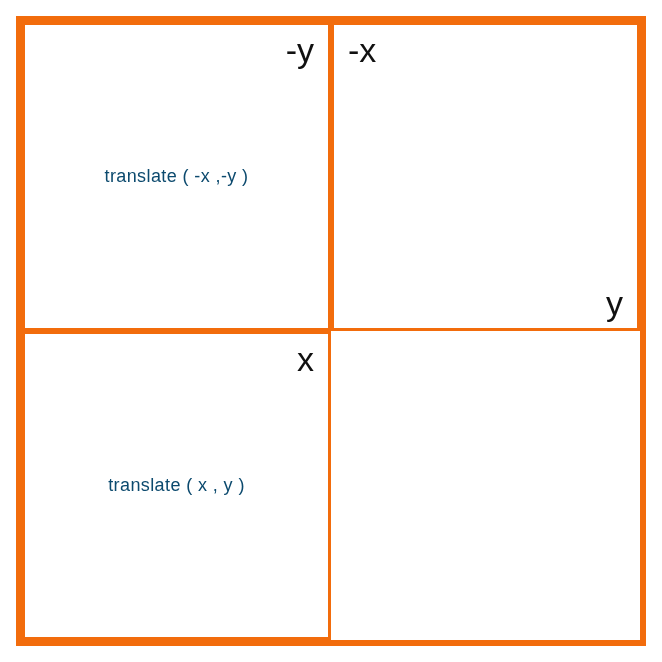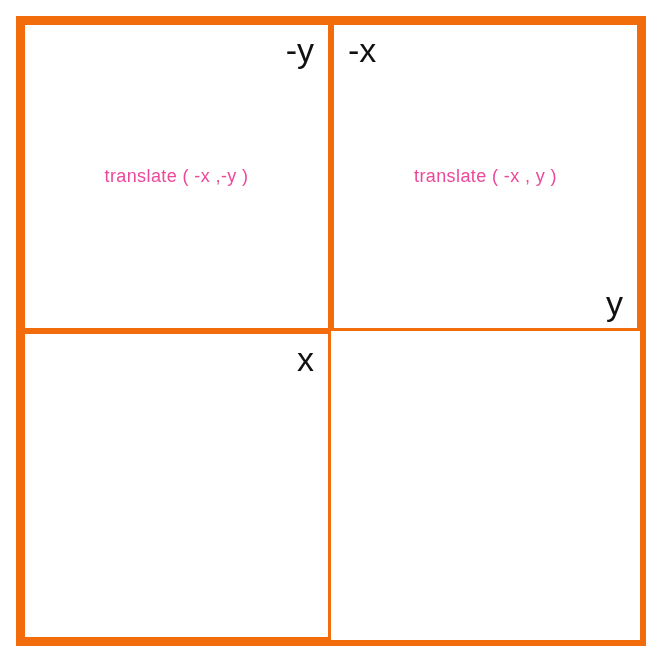--- a/index.html
+++ b/index.html
@@ -26,21 +26,21 @@
     }
     .quadrant {
       border: 3px solid #f26c0c;
       position: relative;
       display: flex;
       align-items: center;
       justify-content: center;
     }
     .translate-label {
       font-size: 18px;
-      color: #ec4899;
+      color: #0c4a6e;
       letter-spacing: 0.4px;
     }
     .axis-label {
       position: absolute;
       font-size: 34px;
       color: #111111;
       line-height: 1;
     }
     .axis-neg-y {
       top: 8px;
@@ -65,21 +65,21 @@
 <div class="grid">
 
   <div class="quadrant">
     <span class="axis-label axis-neg-y">-y</span>
     <span class="translate-label">translate ( -x ,-y )</span>
   </div>
 
 
   <div class="quadrant">
     <span class="axis-label axis-neg-x">-x</span>
-    <span class="translate-label">translate ( -x , y )</span>
     <span class="axis-label axis-y">y</span>
   </div>
 
   <div class="quadrant">
     <span class="axis-label axis-x">x</span>
+    <span class="translate-label">translate ( x , y )</span>
   </div>
 
 </div>
 
 </body></html>

